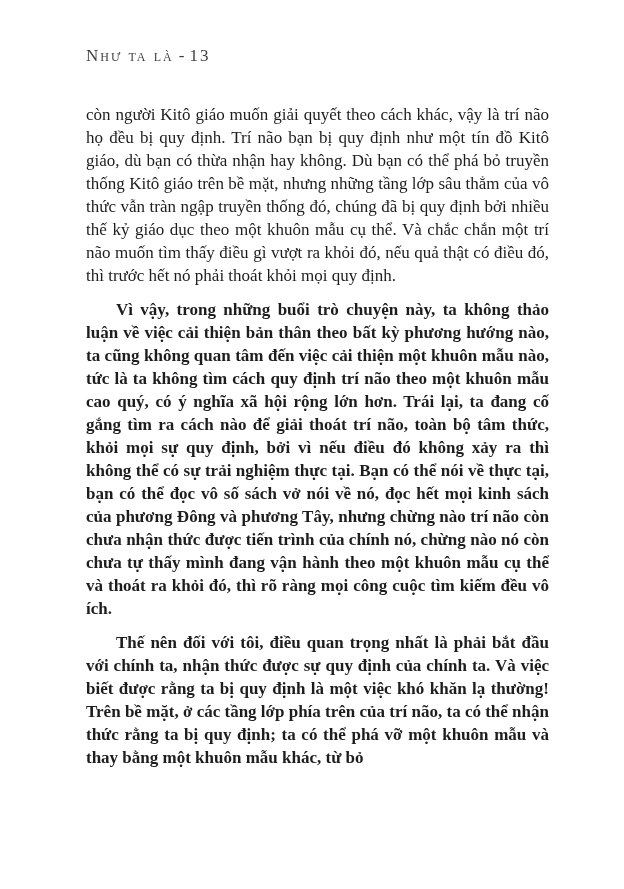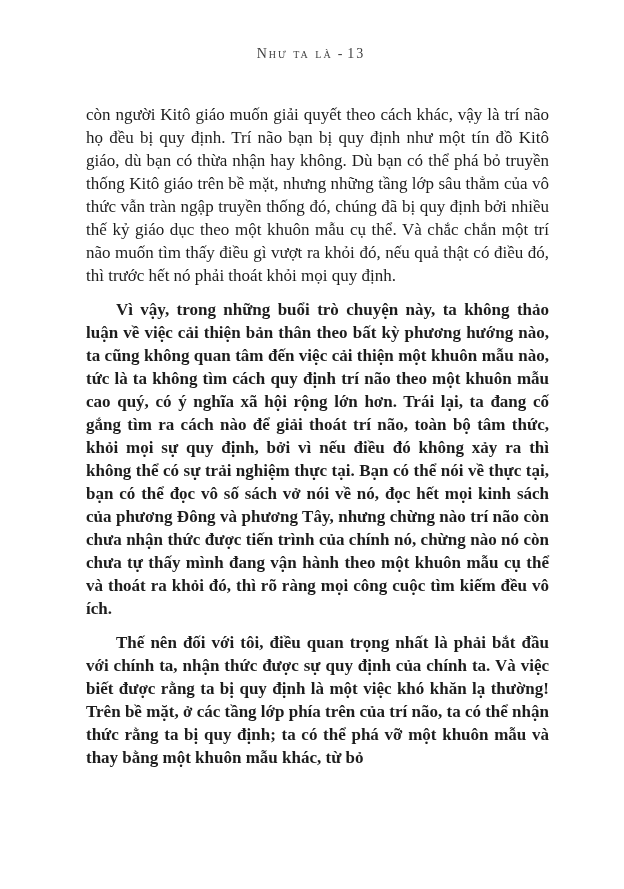--- a/index.html
+++ b/index.html
@@ -15,22 +15,22 @@
       background: #ffffff;
       font-family: "Liberation Serif", serif;
       overflow: hidden;
       box-sizing: border-box;
     }
     .running-head {
       position: absolute;
       top: 46px;
       left: 86px;
       right: 88px;
-      text-align: center;
-      font-size: 14px;
+      text-align: left;
+      font-size: 17px;
       letter-spacing: 2px;
       color: #3f3f3f;
       font-variant: small-caps;
       white-space: nowrap;
     }
     .running-head .sep {
       margin: 0 5px;
       letter-spacing: 0;
     }
     .body-text {

